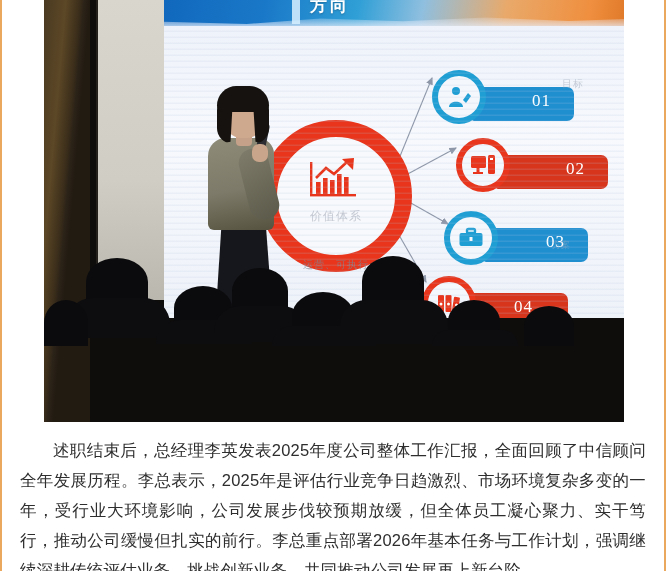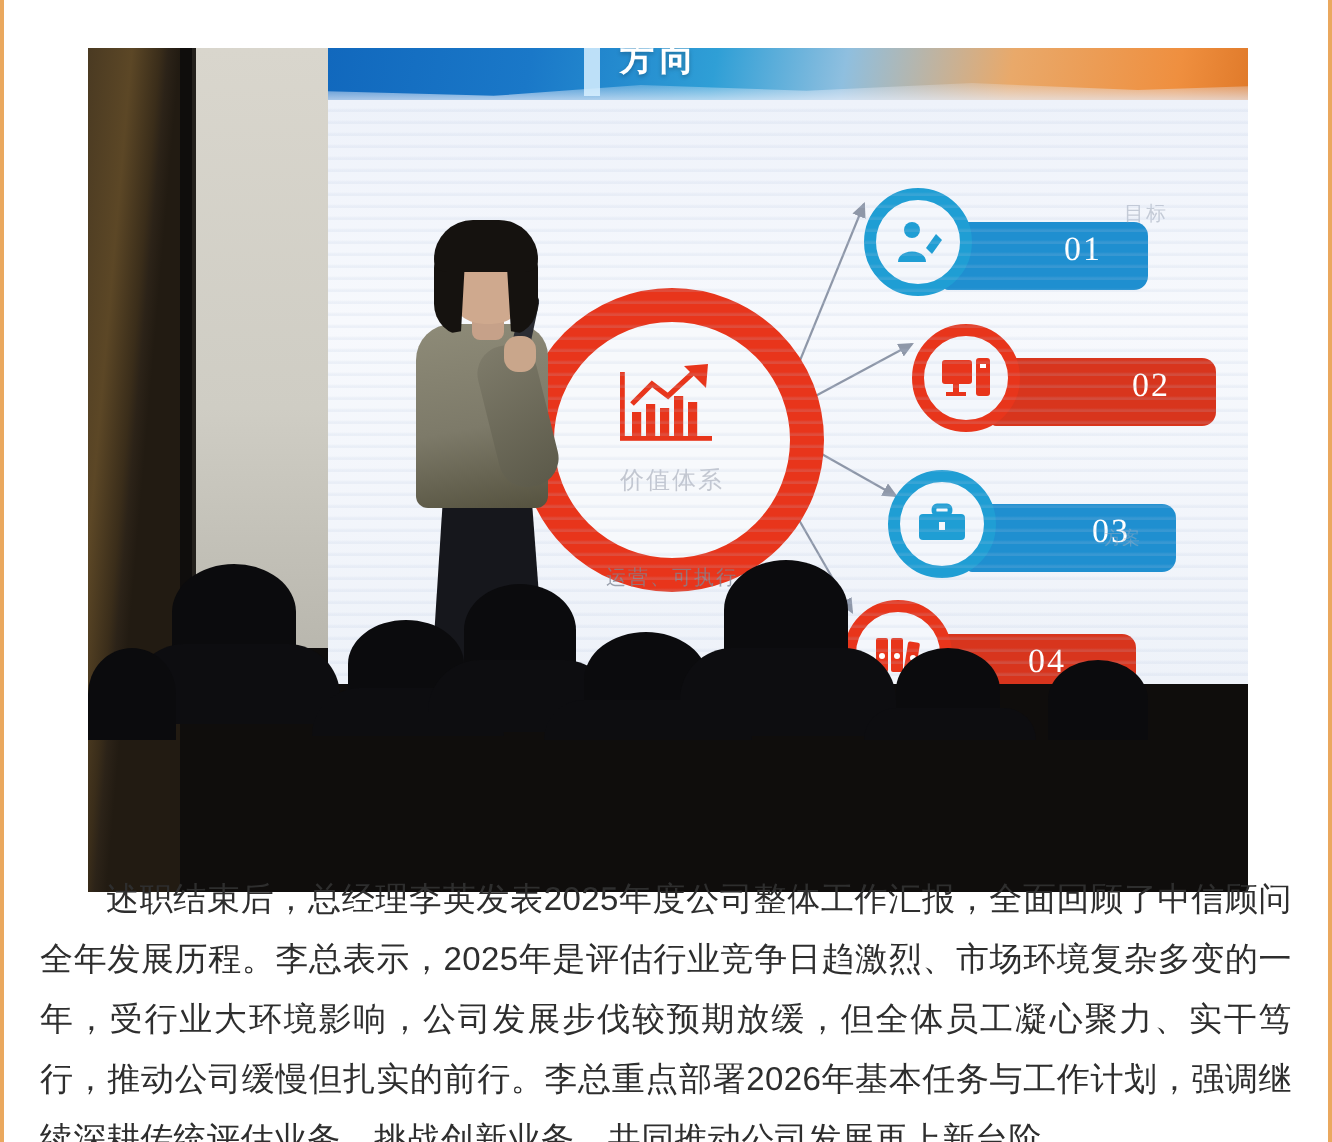--- a/index.html
+++ b/index.html
@@ -21,21 +21,21 @@
     background: #ffffff;
     box-sizing: border-box;
     border-left: 2px solid #eaa85e;
     border-right: 2px solid #eaa85e;
   }
 
   
   .photo-wrap {
     position: absolute;
     left: 42px;
-    top: 24px;
+    top: 0;
     width: 580px;
     height: 422px;
     overflow: hidden;
     background: #84cc16;
   }
   .photo {
     position: absolute;
     inset: 0;
   }
 

